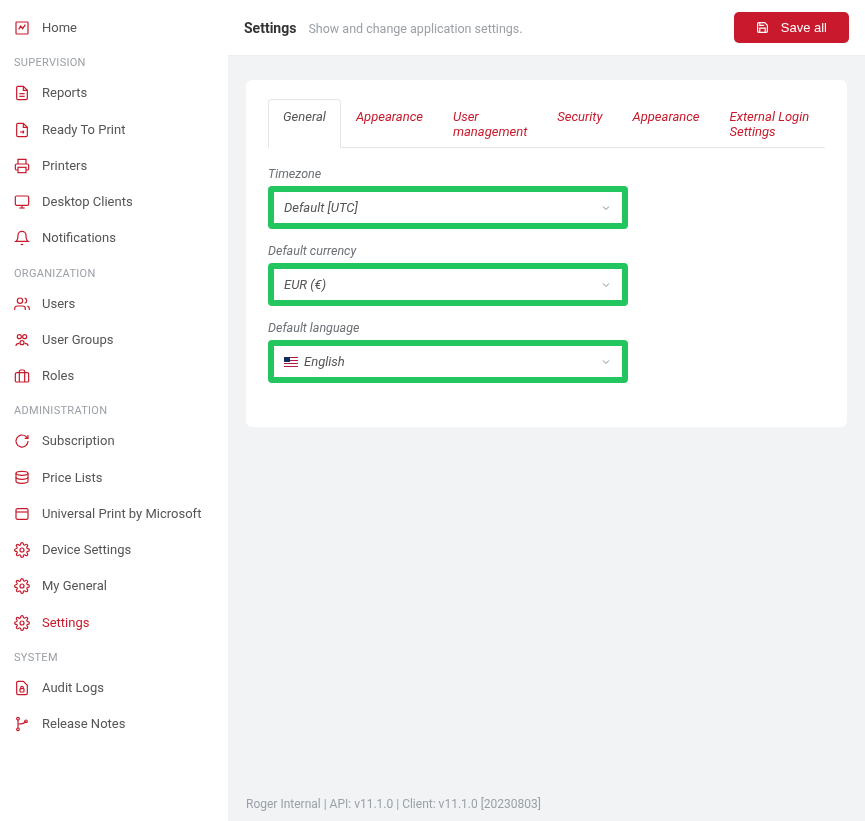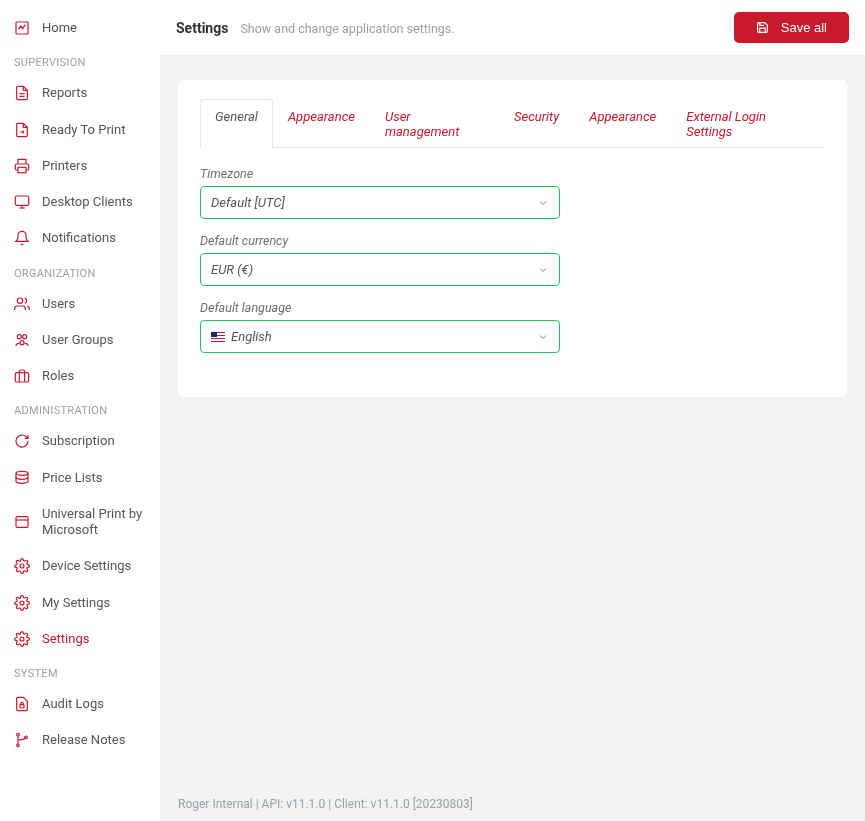--- a/index.html
+++ b/index.html
@@ -7,21 +7,21 @@
       font-family: -apple-system, BlinkMacSystemFont, "Segoe UI", Roboto, Arial, sans-serif;
       font-size: 13px;
       color: #495057;
       background: #f1f3f5;
       width: 865px;
       height: 821px;
       overflow: hidden;
       display: flex;
     }
     .sidebar {
-      width: 160px;
+      width: 228px;
       background: #fff;
       padding: 10px 0 0 0;
       overflow-y: auto;
       flex-shrink: 0;
     }
     .sidebar-item {
       display: flex;
       align-items: center;
       padding: 10px 14px;
       cursor: pointer;
@@ -106,21 +106,21 @@
     }
     .tab.active {
       color: #555;
       border-color: #e6e6e6;
       background: #fff;
     }
     .form-group { margin-bottom: 14px; max-width: 360px; }
     .form-label { display: block; font-size: 12.5px; color: #6b7075; margin-bottom: 5px; }
     .select {
       width: 100%;
-      border: 1px solid #22c55e;
+      border: 6px solid #22c55e;
       border-radius: 4px;
       padding: 8px 30px 8px 10px;
       font-size: 13px;
       color: #555;
       background: #fff;
       position: relative;
       display: flex;
       align-items: center;
       cursor: pointer;
       gap: 6px;
@@ -296,21 +296,21 @@
         </span>
         <span class="label">Device Settings</span>
       </div>
       <div class="sidebar-item">
         <span class="icon">
           <svg width="16" height="16" viewBox="0 0 24 24" fill="none" stroke="currentColor" stroke-width="1.8">
             <circle cx="12" cy="12" r="3"></circle>
             <path d="M19.4 15a1.7 1.7 0 0 0 .3 1.8l.1.1a2 2 0 1 1-2.8 2.8l-.1-.1a1.7 1.7 0 0 0-1.8-.3 1.7 1.7 0 0 0-1 1.5V21a2 2 0 1 1-4 0v-.1a1.7 1.7 0 0 0-1-1.5 1.7 1.7 0 0 0-1.8.3l-.1.1a2 2 0 1 1-2.8-2.8l.1-.1a1.7 1.7 0 0 0 .3-1.8 1.7 1.7 0 0 0-1.5-1H3a2 2 0 1 1 0-4h.1a1.7 1.7 0 0 0 1.5-1 1.7 1.7 0 0 0-.3-1.8l-.1-.1a2 2 0 1 1 2.8-2.8l.1.1a1.7 1.7 0 0 0 1.8.3H9a1.7 1.7 0 0 0 1-1.5V3a2 2 0 1 1 4 0v.1a1.7 1.7 0 0 0 1 1.5 1.7 1.7 0 0 0 1.8-.3l.1-.1a2 2 0 1 1 2.8 2.8l-.1.1a1.7 1.7 0 0 0-.3 1.8V9a1.7 1.7 0 0 0 1.5 1H21a2 2 0 1 1 0 4h-.1a1.7 1.7 0 0 0-1.5 1z"></path>
           </svg>
         </span>
-        <span class="label">My Settings</span>
+        <span class="label">My General</span>
       </div>
       <div class="sidebar-item active">
         <span class="icon">
           <svg width="16" height="16" viewBox="0 0 24 24" fill="none" stroke="currentColor" stroke-width="1.8">
             <circle cx="12" cy="12" r="3"></circle>
             <path d="M19.4 15a1.7 1.7 0 0 0 .3 1.8l.1.1a2 2 0 1 1-2.8 2.8l-.1-.1a1.7 1.7 0 0 0-1.8-.3 1.7 1.7 0 0 0-1 1.5V21a2 2 0 1 1-4 0v-.1a1.7 1.7 0 0 0-1-1.5 1.7 1.7 0 0 0-1.8.3l-.1.1a2 2 0 1 1-2.8-2.8l.1-.1a1.7 1.7 0 0 0 .3-1.8 1.7 1.7 0 0 0-1.5-1H3a2 2 0 1 1 0-4h.1a1.7 1.7 0 0 0 1.5-1 1.7 1.7 0 0 0-.3-1.8l-.1-.1a2 2 0 1 1 2.8-2.8l.1.1a1.7 1.7 0 0 0 1.8.3H9a1.7 1.7 0 0 0 1-1.5V3a2 2 0 1 1 4 0v.1a1.7 1.7 0 0 0 1 1.5 1.7 1.7 0 0 0 1.8-.3l.1-.1a2 2 0 1 1 2.8 2.8l-.1.1a1.7 1.7 0 0 0-.3 1.8V9a1.7 1.7 0 0 0 1.5 1H21a2 2 0 1 1 0 4h-.1a1.7 1.7 0 0 0-1.5 1z"></path>
           </svg>
         </span>
         <span class="label">Settings</span>
       </div>

